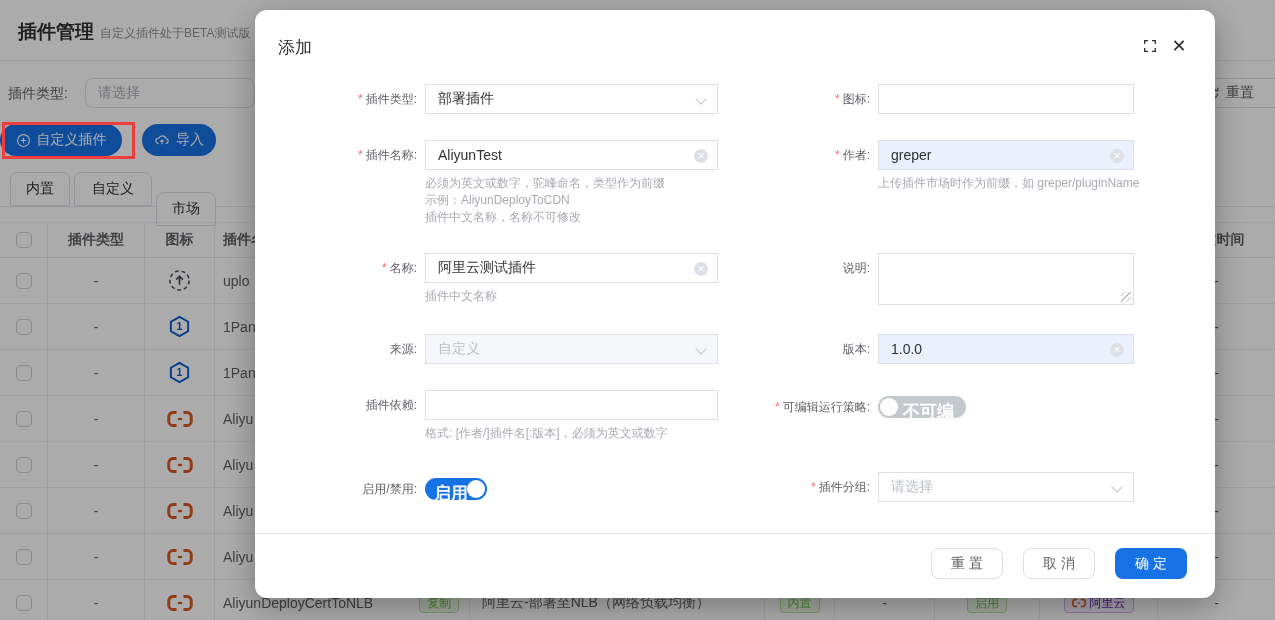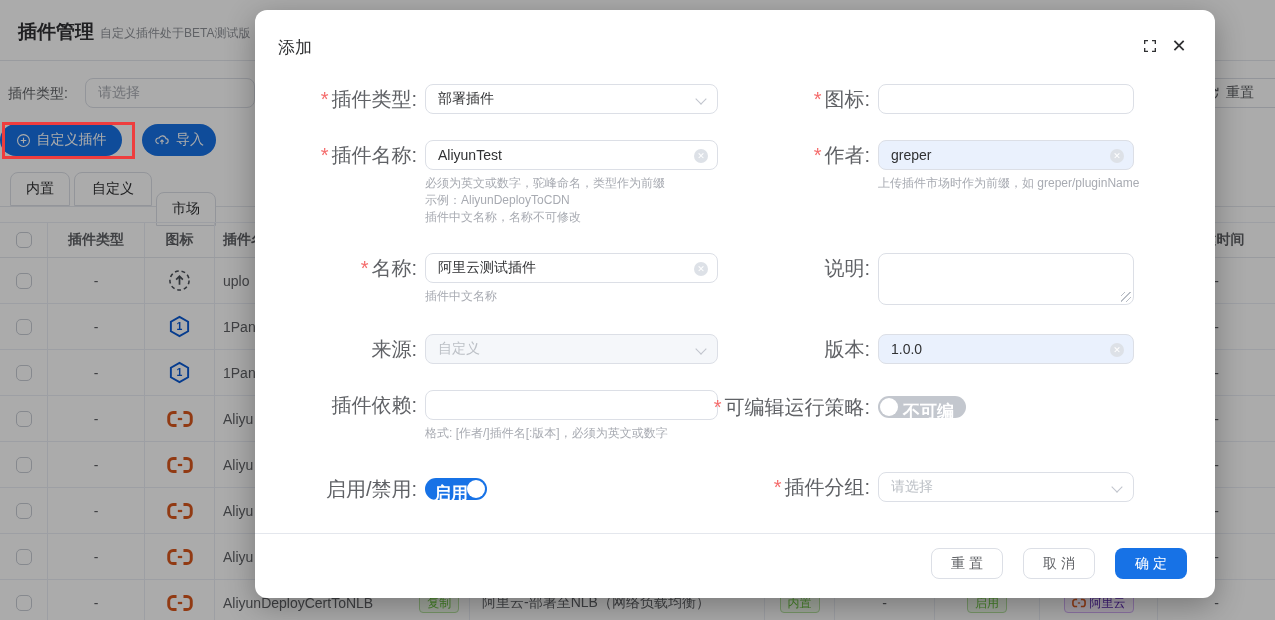--- a/index.html
+++ b/index.html
@@ -69,24 +69,24 @@
      border-radius:12px; box-shadow:0 8px 30px rgba(0,0,0,.3); z-index:30; }
   .modal-title { position:absolute; left:23px; top:26px; font-size:17px; color:#303133; }
   .icon-btn { position:absolute; top:27px; width:18px; height:18px; display:flex; align-items:center;
      justify-content:center; color:#303133; }
   .fullscreen { left:886px; }
   .closebtn { left:915px; font-size:18px; line-height:18px; }
 
   .fi { position:absolute; display:flex; align-items:flex-start; }
   .fi-l { left:20px; }  .fi-l .flabel { width:150px; }  .fi-l .fctl { width:293px; }
   .fi-r { left:430px; } .fi-r .flabel { width:193px; }  .fi-r .fctl { width:256px; }
-  .flabel { text-align:right; padding-right:8px; font-size:20px; color:#606266; line-height:30px; white-space:nowrap; }
+  .flabel { text-align:right; padding-right:8px; font-size:12px; color:#606266; line-height:30px; white-space:nowrap; }
   .req { color:#f56c6c; margin-right:3px; }
   .fwrap { display:flex; flex-direction:column; }
-  .fctl { position:relative; height:30px; border:1px solid #dcdfe6; border-radius:8px; background:#fff;
+  .fctl { position:relative; height:30px; border:1px solid #dcdfe6; border-radius:0; background:#fff;
      display:flex; align-items:center; padding:0 12px; font-size:14px; color:#303133; }
   .fctl.lav { background:#eaf1fd; }
   .fctl.disabled { background:#f5f7fa; color:#bcc0c6; }
   .fctl .ph { color:#bcc0c6; }
   .chev { position:absolute; right:12px; top:10px; width:8px; height:8px; border-right:1.5px solid #c0c4cc;
      border-bottom:1.5px solid #c0c4cc; transform:rotate(45deg); }
   .clear { position:absolute; right:9px; top:8px; width:14px; height:14px; border-radius:50%; background:#dde1e7;
      color:#fff; font-size:9px; line-height:14px; text-align:center; }
   .help { font-size:12px; color:#a8abb2; line-height:17px; margin-top:5px; white-space:nowrap; }
   .help + .help { margin-top:0; }

